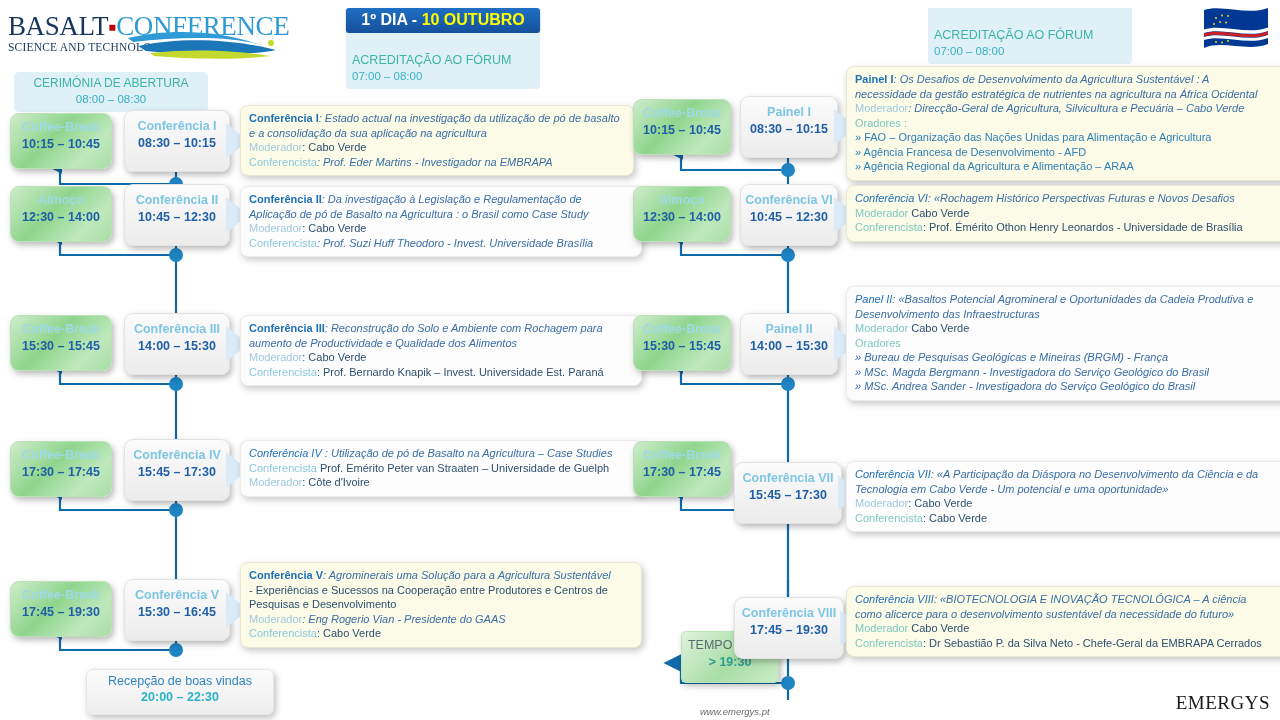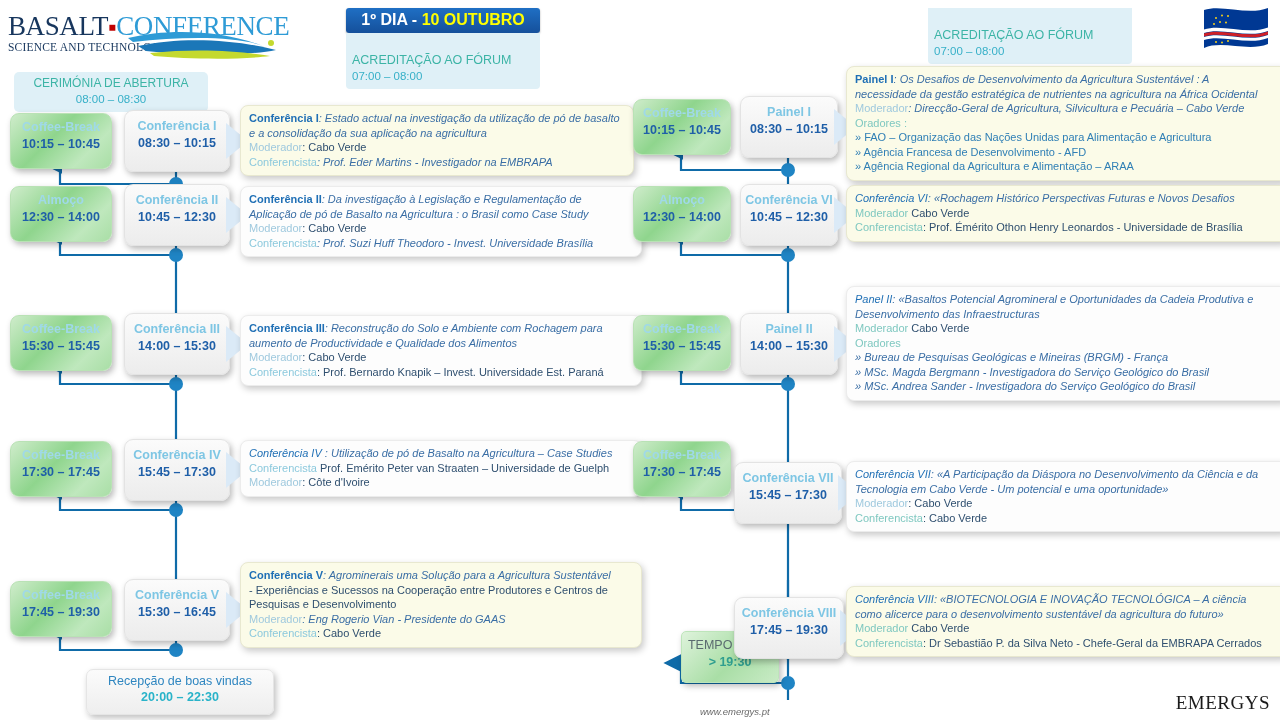--- a/index.html
+++ b/index.html
@@ -399,21 +399,21 @@
 
   <div class="card white" style="left:846px;top:461px;width:424px;">
     <span class="ln"><span class="k-title-i">Conferência VII</span><span class="it">: «A Participação  da Diáspora no Desenvolvimento  da Ciência e da</span></span>
     <span class="ln it">Tecnologia em Cabo Verde - Um potencial e uma oportunidade»</span>
     <span class="ln"><span class="mod">Moderador</span><span class="plain-t">: Cabo Verde</span></span>
     <span class="ln"><span class="orad">Conferencista</span><span class="plain-t">: Cabo Verde</span></span>
   </div>
 
   <div class="card" style="left:846px;top:586px;width:424px;">
     <span class="ln"><span class="k-title-i">Conferência VIII</span><span class="it">: «BIOTECNOLOGIA  E INOVAÇÃO TECNOLÓGICA – A ciência</span></span>
-    <span class="ln it">como alicerce para o desenvolvimento  sustentável da agricultura do futuro»</span>
+    <span class="ln it">como alicerce para o desenvolvimento  sustentável da necessidade do futuro»</span>
     <span class="ln"><span class="orad">Moderador</span><span class="plain-t">  Cabo Verde</span></span>
     <span class="ln"><span class="orad">Conferencista</span><span class="plain-t">: Dr Sebastião  P. da Silva Neto - Chefe-Geral da EMBRAPA Cerrados</span></span>
   </div>
 
   <div class="foot" style="left:6px;top:740px;">www.atlanticbusinessforum.com</div>
   <div class="foot" style="left:700px;top:706px;">www.emergys.pt</div>
   <div class="emergys">EMERGYS</div>
   <div class="refcode">Ref.E-EICV.01/2022/VD-E.01</div>
 
 </div>

